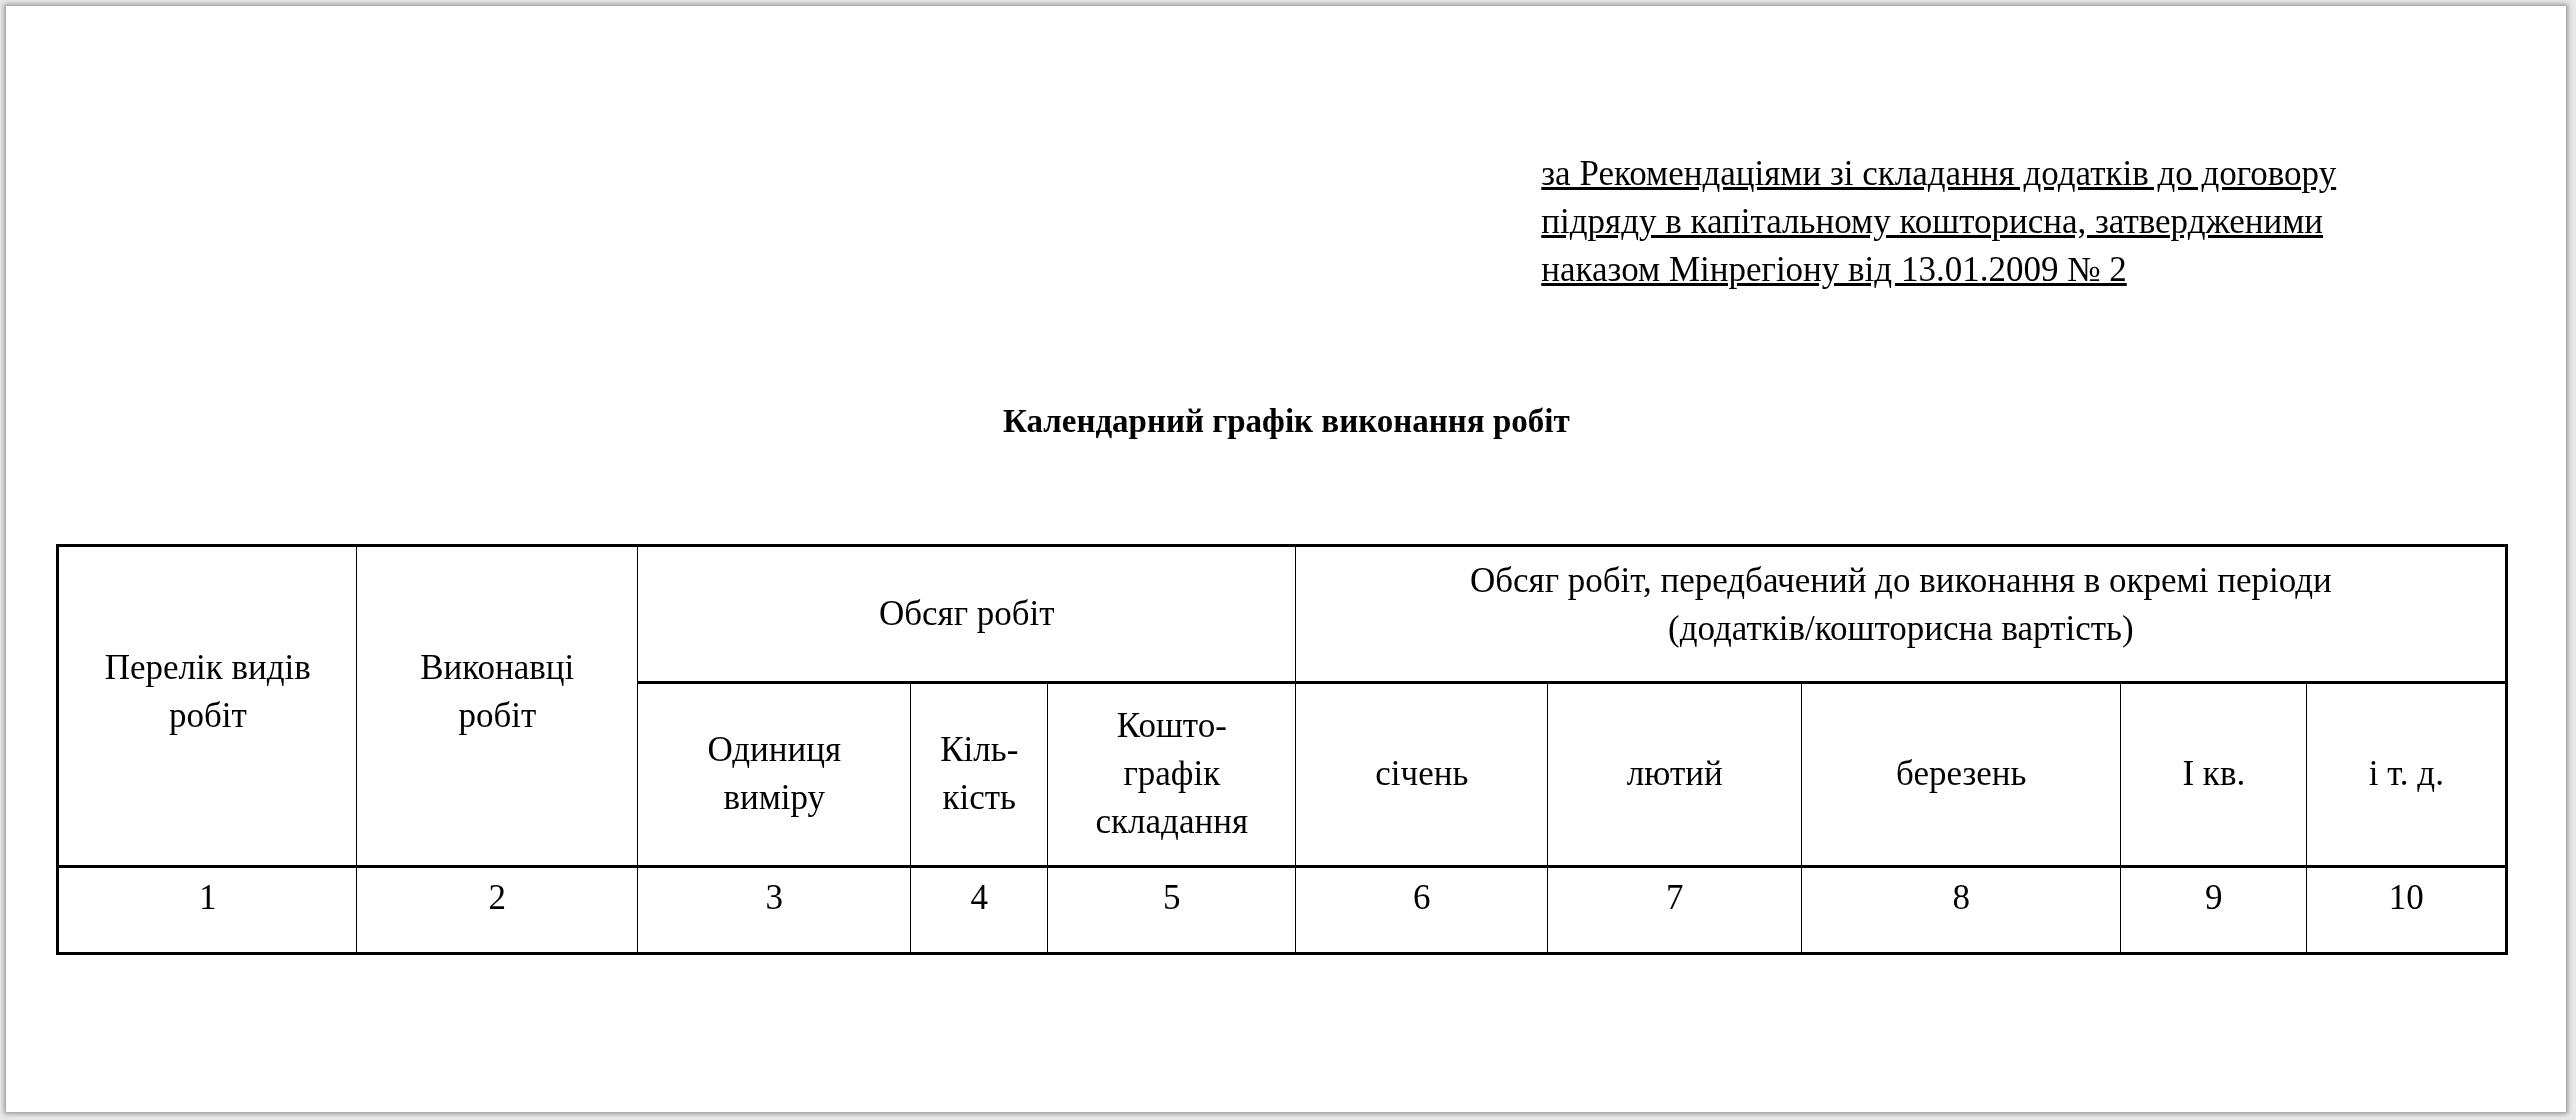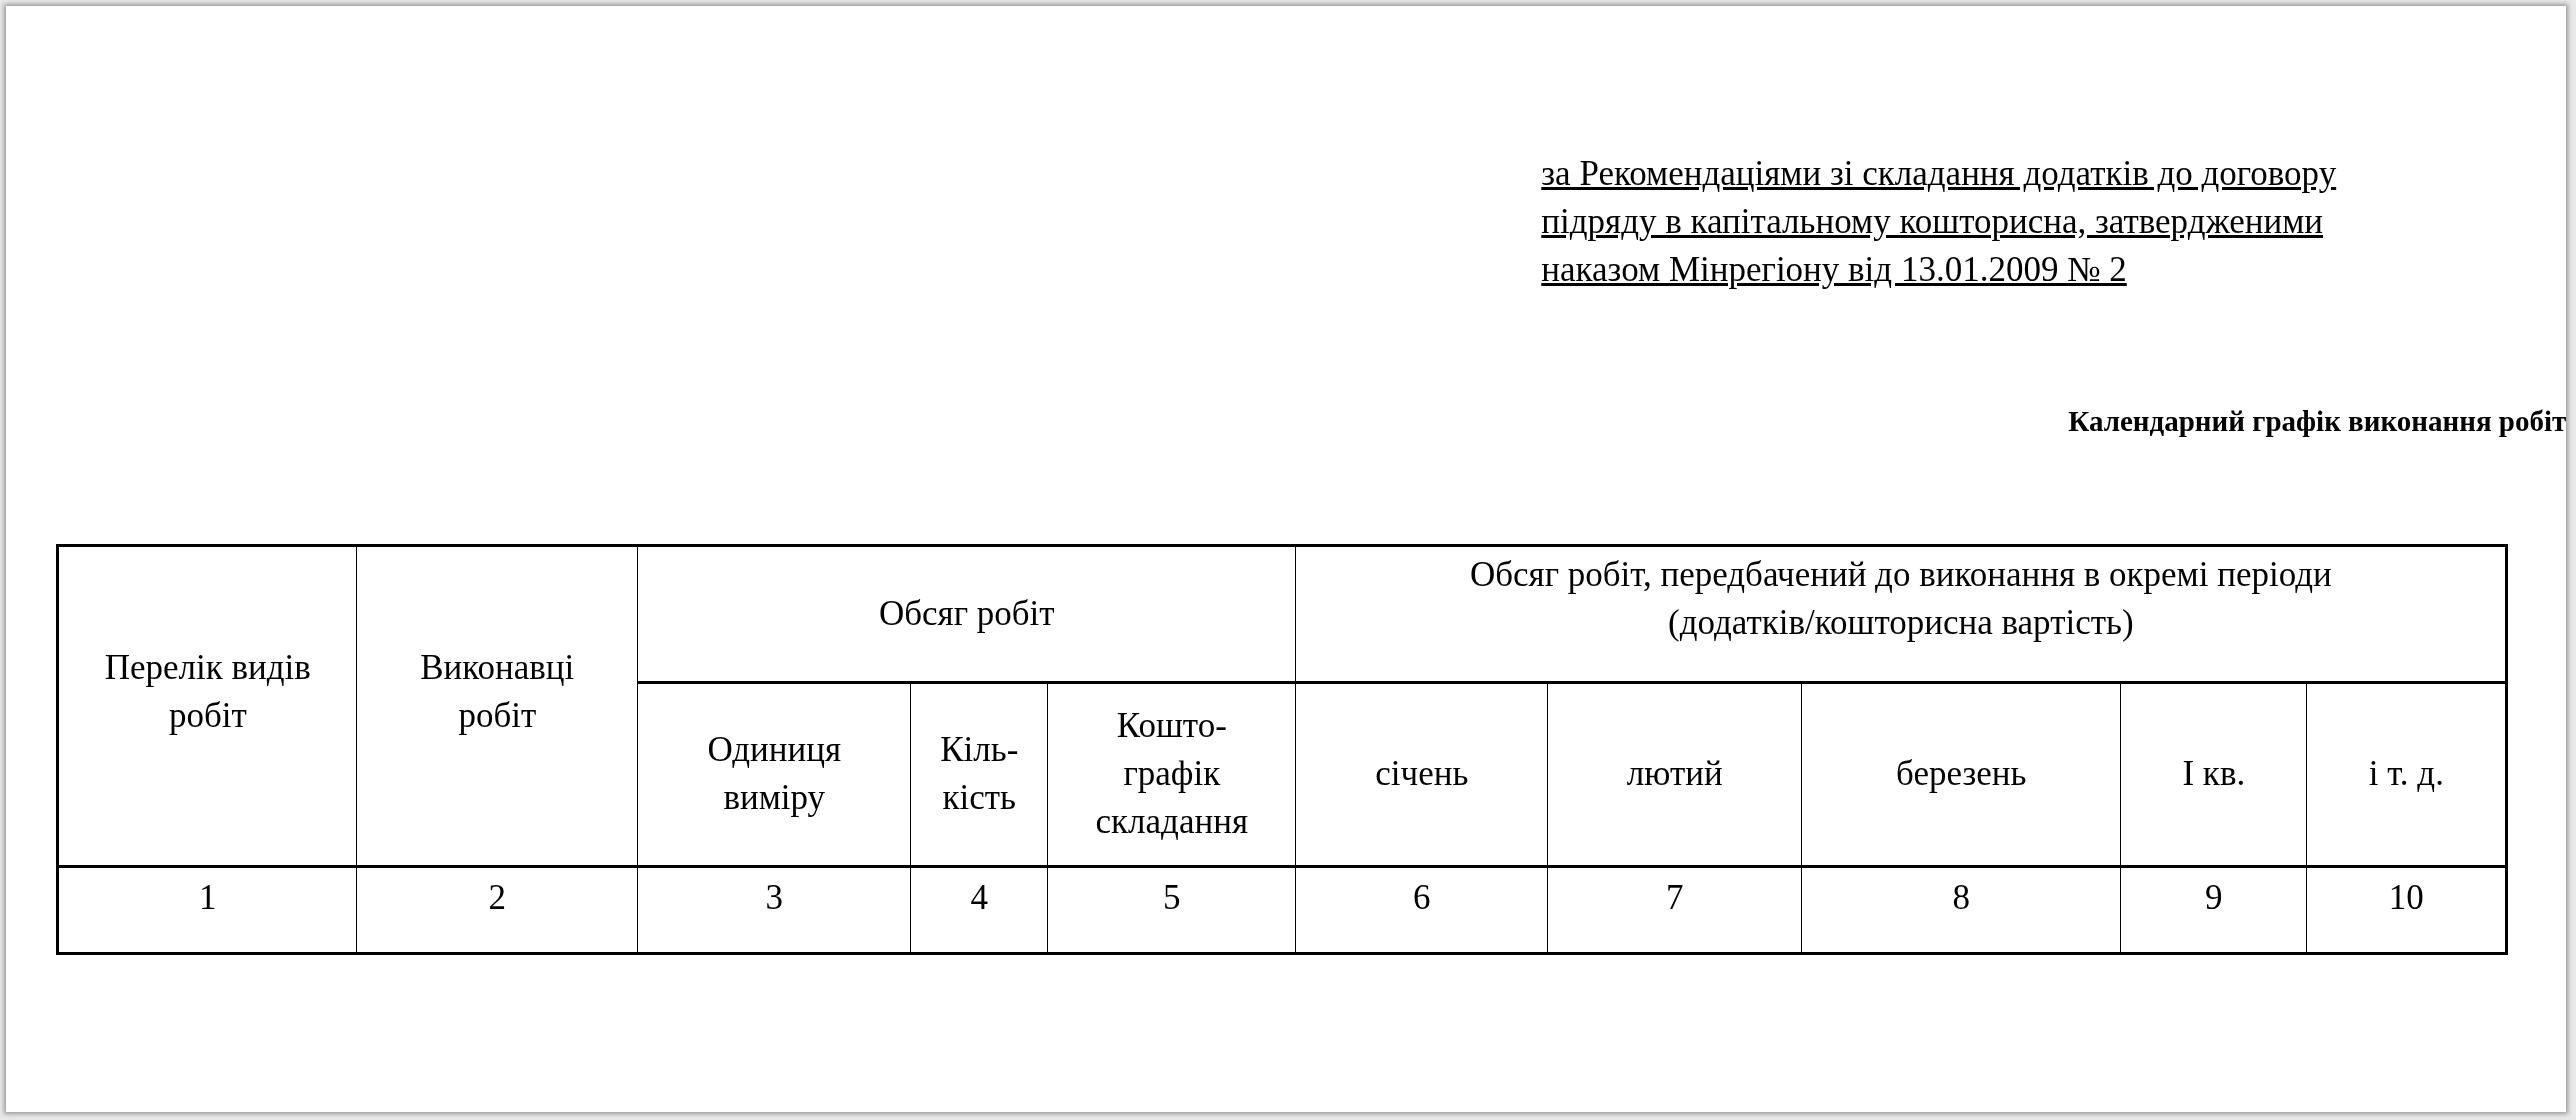--- a/index.html
+++ b/index.html
@@ -35,22 +35,22 @@
   }
   .approval-note div {
     white-space: nowrap;
     text-decoration: underline;
   }
   .doc-title {
     position: absolute;
     left: 0;
     width: 100%;
     top: 392px;
-    text-align: right;
-    font-size: 29px;
+    text-align: center;
+    font-size: 33px;
     font-weight: bold;
     line-height: 47px;
   }
   .grid-table {
     position: absolute;
     left: 50px;
     top: 538px;
     width: 2448px;
     height: 407px;
     border-collapse: collapse;
@@ -88,21 +88,21 @@
     height: 137px;
   }
   .grid-table tr.r-split {
     height: 184px;
   }
   .grid-table tr.r-nums {
     height: 87px;
   }
   .grid-table td.v-top-head {
     vertical-align: top;
-    padding-top: 4px;
+    padding-top: 10px;
   }
   .lines div {
     white-space: nowrap;
   }
   .push-up {
     position: relative;
     top: -14px;
   }
 </style>
 </head>

